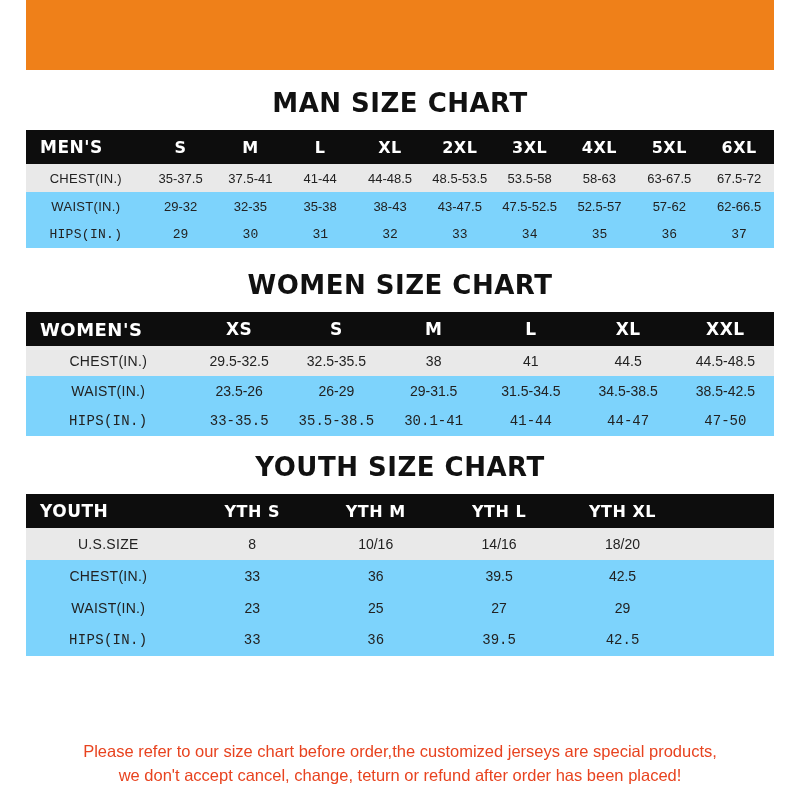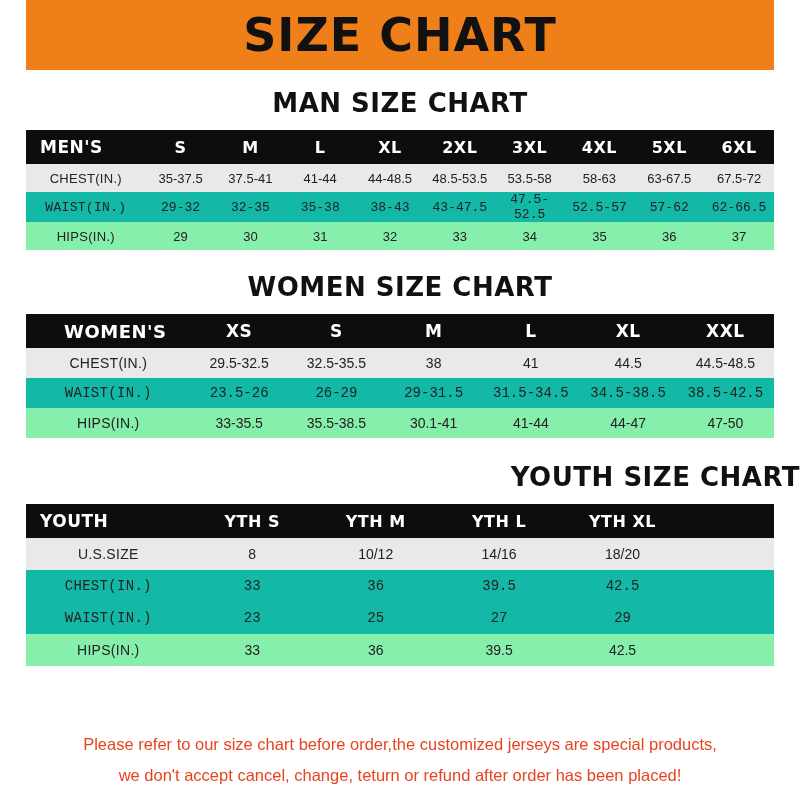--- a/index.html
+++ b/index.html
@@ -53,21 +53,21 @@
   .section-title {
     text-align: center;
     font-family: "DejaVu Sans", sans-serif;
     font-weight: bold;
     font-size: 26px;
     color: #111;
     letter-spacing: 0.5px;
   }
   .sec-man-title { margin: 18px 0 12px; }
   .sec-women-title { margin: 22px 0 12px; }
-  .sec-youth-title { margin: 24px 0 12px; text-align: right; }
+  .sec-youth-title { margin: 16px 0 12px; }
 
   
   .tbl-wrap {
     padding: 0 26px;
   }
   table.size-table {
     width: 100%;
     border-collapse: collapse;
     table-layout: fixed;
   }
@@ -96,56 +96,55 @@
     font-size: 17px;
     margin-left: 44px;
   }
   table.size-table td.rowhead {
     font-weight: normal;
     font-size: 13px;
     letter-spacing: 0.3px;
     text-align: center;
   }
   tr.shade-a td { background: #e9e9e9; }
-  tr.shade-b td { background: #14b8a6; font-family: Liberation Mono, monospace; }
-  tr.shade-c td { background: #86efac; }
-
-  
-  #women-table thead th { font-size: 17px; text-align: center; }
+  tr.shade-b td { background: #7dd3fc; }
+  tr.shade-c td { background: #7dd3fc; font-family: Liberation Mono, monospace; }
+
+  
+  #women-table thead th { font-size: 17px; }
   #women-table thead th.rowhead { font-size: 18px; }
   #women-table td { font-size: 14px; height: 30px; }
 
   #youth-table thead th { font-size: 16px; }
   #youth-table thead th.rowhead { font-size: 17px; }
   #youth-table td { font-size: 14px; height: 32px; }
 
   
   .footer-note {
     position: absolute;
     left: 0;
     right: 0;
     bottom: 12px;
     padding: 0 24px;
     text-align: center;
     color: #e8431f;
     font-size: 16.5px;
     line-height: 1.45;
     font-family: "Liberation Sans", sans-serif;
   }
-  .footer-note .line { display: block; margin-top: 7px; }
+  .footer-note .line { display: block; }
 </style>
 </head>
 <body>
 
 <div class="page">
 
   <div class="banner">
     <div class="banner-edge-left"></div>
     <div class="banner-edge-right"></div>
-    <div class="title">SIZE CHART</div>
   </div>
 
   <div class="section-title sec-man-title">MAN SIZE CHART</div>
   <div class="tbl-wrap">
     <table class="size-table" id="man-table">
       <thead>
         <tr>
           <th class="rowhead" style="width:16%">MEN'S</th>
           <th>S</th>
           <th>M</th>
@@ -255,21 +254,21 @@
           <th>YTH M</th>
           <th>YTH L</th>
           <th>YTH XL</th>
           <th style="width:12%"></th>
         </tr>
       </thead>
       <tbody>
         <tr class="shade-a">
           <td class="rowhead">U.S.SIZE</td>
           <td>8</td>
-          <td>10/12</td>
+          <td>10/16</td>
           <td>14/16</td>
           <td>18/20</td>
           <td></td>
         </tr>
         <tr class="shade-b">
           <td class="rowhead">CHEST(IN.)</td>
           <td>33</td>
           <td>36</td>
           <td>39.5</td>
           <td>42.5</td>

